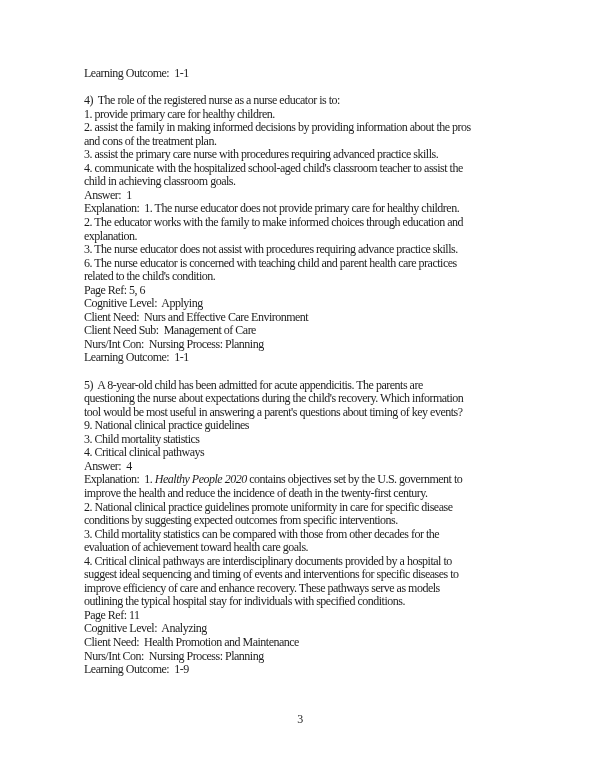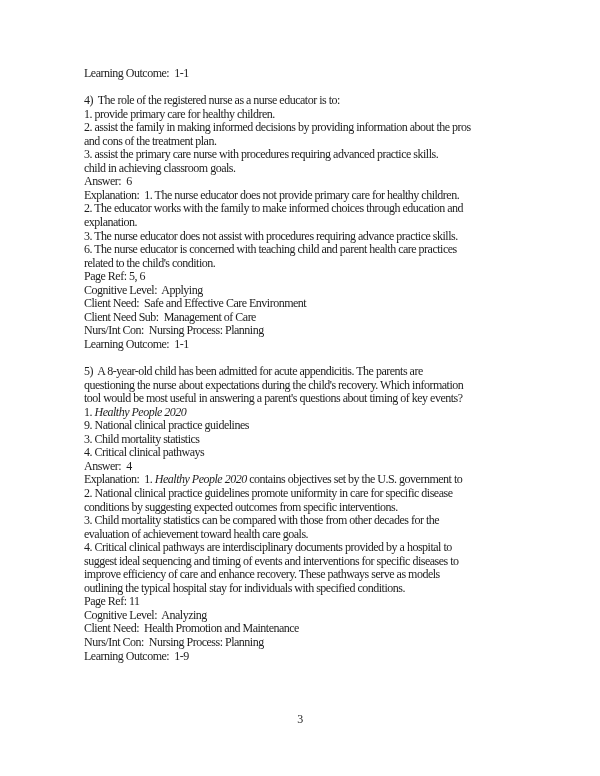--- a/index.html
+++ b/index.html
@@ -46,44 +46,45 @@
 <body>
 
 <div class="doc" id="doc-body">
     <div class="line"><span>Learning Outcome:  1-1</span></div>
     <div class="line"></div>
     <div class="line"><span>4)  The role of the registered nurse as a nurse educator is to:</span></div>
     <div class="line"><span>1. provide primary care for healthy children.</span></div>
     <div class="line"><span>2. assist the family in making informed decisions by providing information about the pros</span></div>
     <div class="line"><span>and cons of the treatment plan.</span></div>
     <div class="line"><span>3. assist the primary care nurse with procedures requiring advanced practice skills.</span></div>
+    <div class="line"><span>4. communicate with the hospitalized school-aged child's classroom teacher to assist the</span></div>
     <div class="line"><span>child in achieving classroom goals.</span></div>
-    <div class="line"><span>Answer:  6</span></div>
+    <div class="line"><span>Answer:  1</span></div>
     <div class="line"><span>Explanation:  1. The nurse educator does not provide primary care for healthy children.</span></div>
     <div class="line"><span>2. The educator works with the family to make informed choices through education and</span></div>
     <div class="line"><span>explanation.</span></div>
     <div class="line"><span>3. The nurse educator does not assist with procedures requiring advance practice skills.</span></div>
     <div class="line"><span>6. The nurse educator is concerned with teaching child and parent health care practices</span></div>
     <div class="line"><span>related to the child's condition.</span></div>
     <div class="line"><span>Page Ref: 5, 6</span></div>
     <div class="line"><span>Cognitive Level:  Applying</span></div>
-    <div class="line"><span>Client Need:  Safe and Effective Care Environment</span></div>
+    <div class="line"><span>Client Need:  Nurs and Effective Care Environment</span></div>
     <div class="line"><span>Client Need Sub:  Management of Care</span></div>
     <div class="line"><span>Nurs/Int Con:  Nursing Process: Planning</span></div>
     <div class="line"><span>Learning Outcome:  1-1</span></div>
     <div class="line"></div>
     <div class="line"><span>5)  A 8-year-old child has been admitted for acute appendicitis. The parents are</span></div>
     <div class="line"><span>questioning the nurse about expectations during the child's recovery. Which information</span></div>
     <div class="line"><span>tool would be most useful in answering a parent's questions about timing of key events?</span></div>
-    <div class="line"><span>1. </span><span class="italic">Healthy People 2020</span></div>
     <div class="line"><span>9. National clinical practice guidelines</span></div>
     <div class="line"><span>3. Child mortality statistics</span></div>
     <div class="line"><span>4. Critical clinical pathways</span></div>
     <div class="line"><span>Answer:  4</span></div>
     <div class="line"><span>Explanation:  1. </span><span class="italic">Healthy People 2020</span><span> contains objectives set by the U.S. government to</span></div>
+    <div class="line"><span>improve the health and reduce the incidence of death in the twenty-first century.</span></div>
     <div class="line"><span>2. National clinical practice guidelines promote uniformity in care for specific disease</span></div>
     <div class="line"><span>conditions by suggesting expected outcomes from specific interventions.</span></div>
     <div class="line"><span>3. Child mortality statistics can be compared with those from other decades for the</span></div>
     <div class="line"><span>evaluation of achievement toward health care goals.</span></div>
     <div class="line"><span>4. Critical clinical pathways are interdisciplinary documents provided by a hospital to</span></div>
     <div class="line"><span>suggest ideal sequencing and timing of events and interventions for specific diseases to</span></div>
     <div class="line"><span>improve efficiency of care and enhance recovery. These pathways serve as models</span></div>
     <div class="line"><span>outlining the typical hospital stay for individuals with specified conditions.</span></div>
     <div class="line"><span>Page Ref: 11</span></div>
     <div class="line"><span>Cognitive Level:  Analyzing</span></div>

